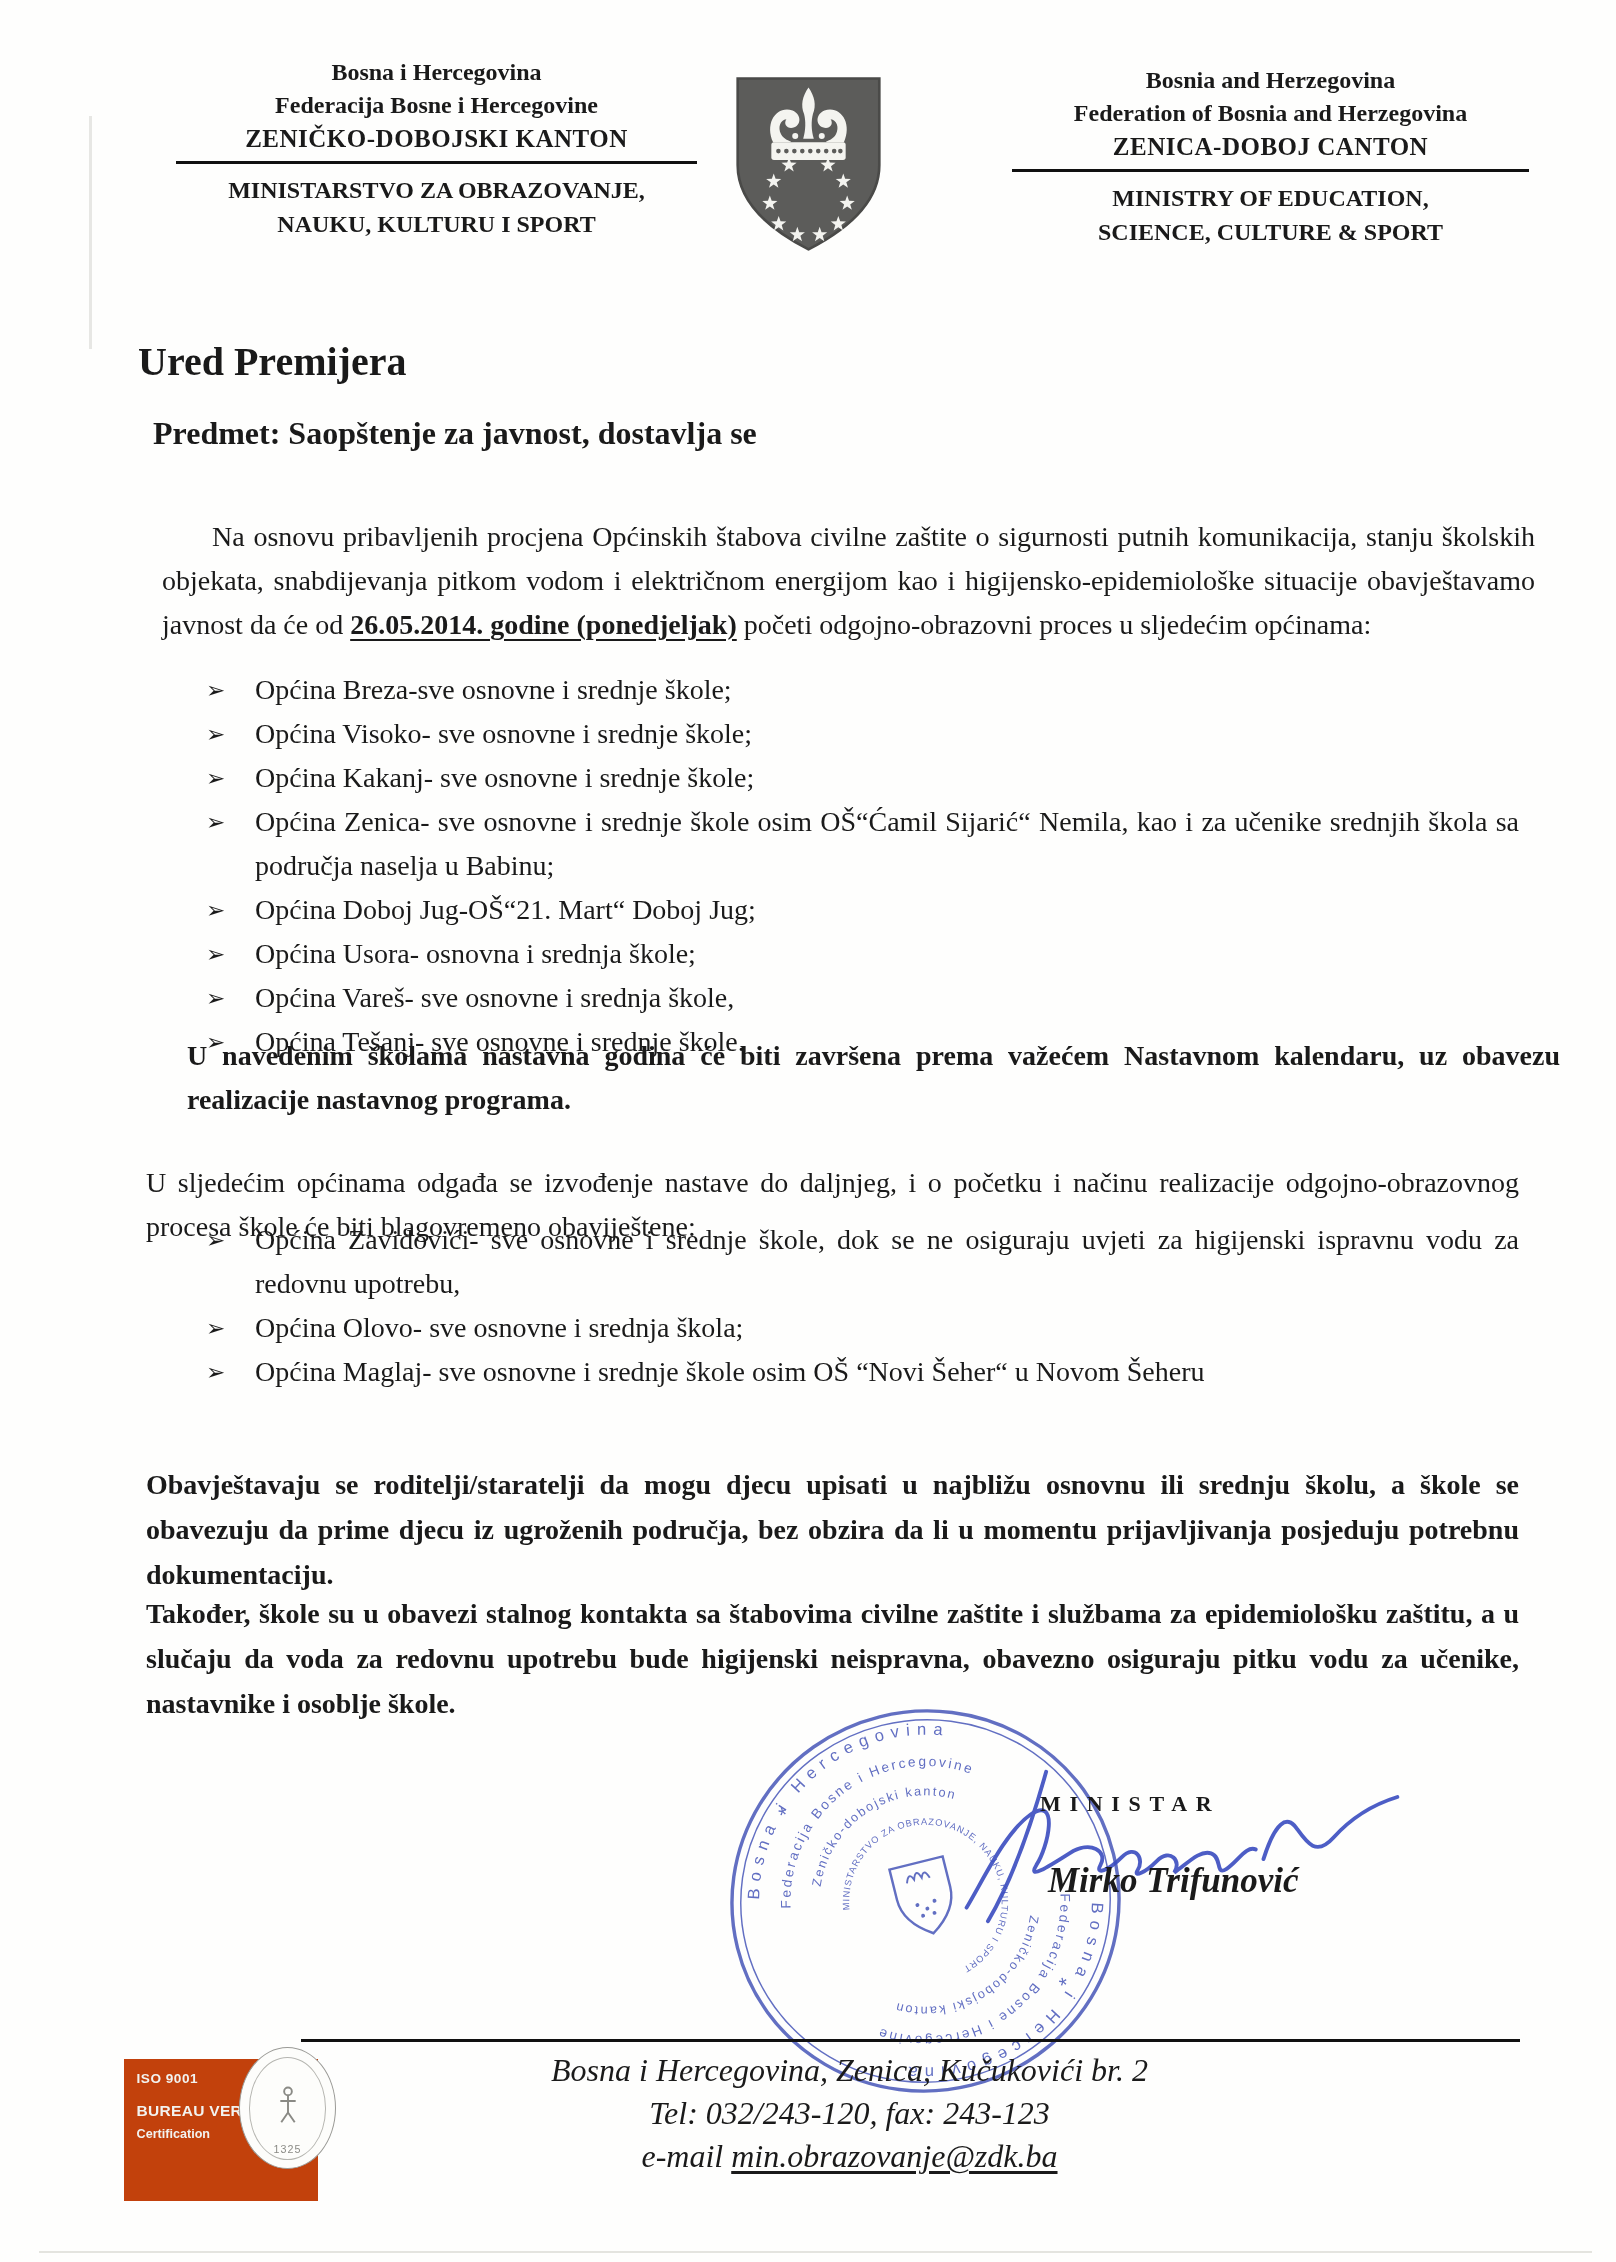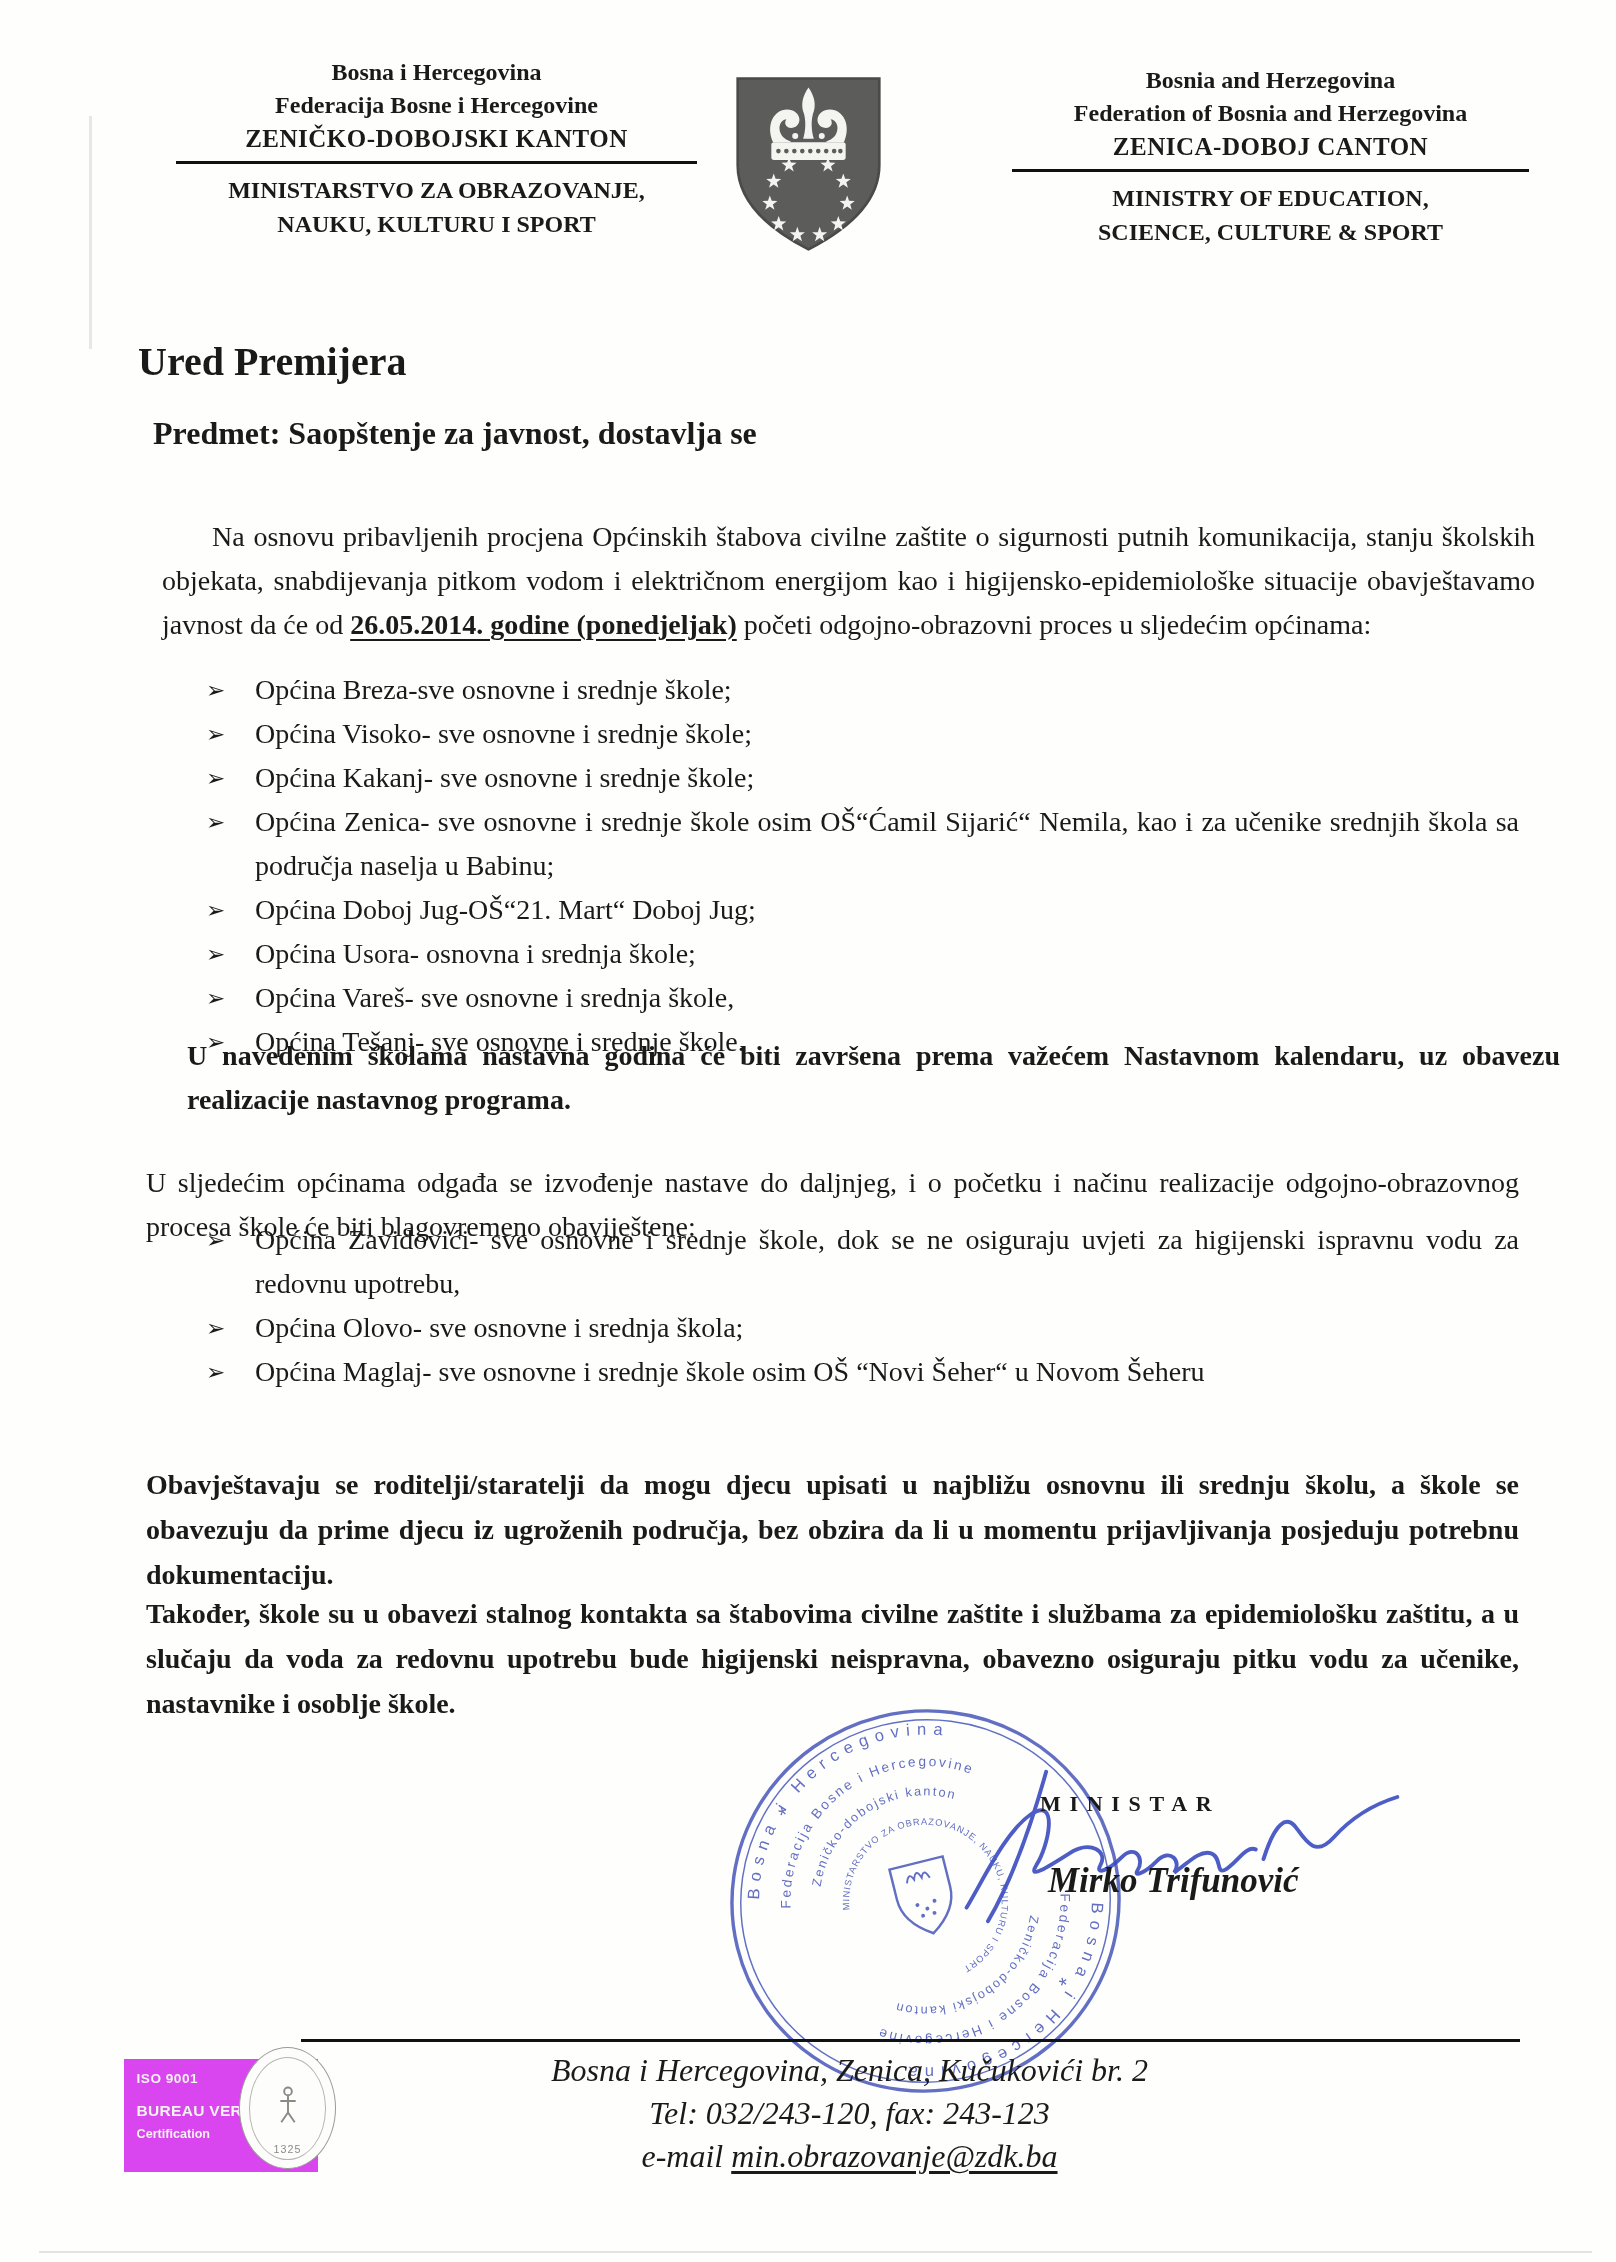--- a/index.html
+++ b/index.html
@@ -42,21 +42,21 @@
   .stamp{position:absolute;left:720px;top:1700px;width:411px;height:402px;opacity:.82;}
   .sig-svg{position:absolute;left:953px;top:1764px;width:456px;height:165px;}
   .minister-title{position:absolute;left:1040px;top:1791px;font-size:22px;font-weight:bold;letter-spacing:8.7px;}
   .minister-name{position:absolute;left:1048px;top:1861px;font-size:35px;font-weight:bold;font-style:italic;}
 
   
   .footer-rule{position:absolute;left:301px;top:2039px;width:1219px;height:0;border-top:3.9px solid #111;}
   .footer-text{position:absolute;left:243px;top:2049px;width:1213px;text-align:center;
                font-style:italic;font-size:32px;line-height:43px;}
   .footer-email-link{text-decoration:underline;text-underline-offset:3.9px;}
-  .bv-badge{position:absolute;left:124px;top:2059px;width:194px;height:113px;background:#d946ef;
+  .bv-badge{position:absolute;left:124px;top:2059px;width:194px;height:142px;background:#c2410c;
             font-family:"Liberation Sans",sans-serif;color:#f2f2ef;}
   .bv-badge .t{position:absolute;left:12.6px;}
   .bv-iso{top:11.6px;font-size:13.6px;font-weight:bold;letter-spacing:0.5px;}
   .bv-name{top:43px;font-size:15.5px;font-weight:bold;letter-spacing:0.3px;}
   .bv-cert{top:68px;font-size:12.6px;font-weight:bold;}
   .bv-seal{position:absolute;left:115px;top:-11.6px;width:97px;height:122px;background:#fdfdfb;
            border:1.9px solid #9a9a96;border-radius:50%;box-sizing:border-box;}
   .bv-seal-inner{position:absolute;left:8.7px;top:8.7px;right:8.7px;bottom:8.7px;border:1px solid #b5b5b0;border-radius:50%;}
   .bv-year{position:absolute;left:0;right:0;bottom:13.6px;text-align:center;color:#8a8a85;font-size:10.7px;letter-spacing:1px;}
   .bv-fig{position:absolute;left:50%;top:50%;width:25px;height:39px;transform:translate(-50%,-58%);}

